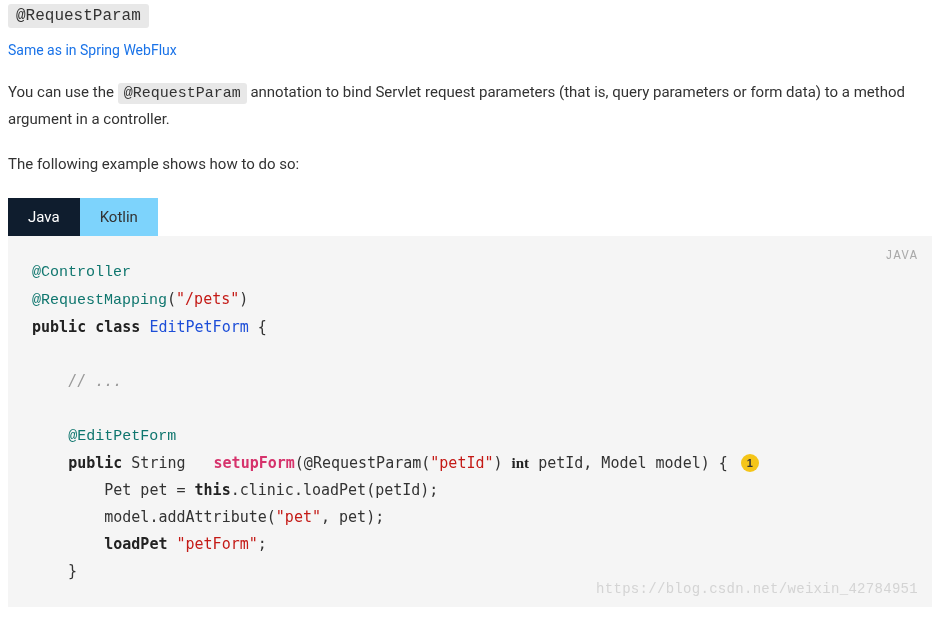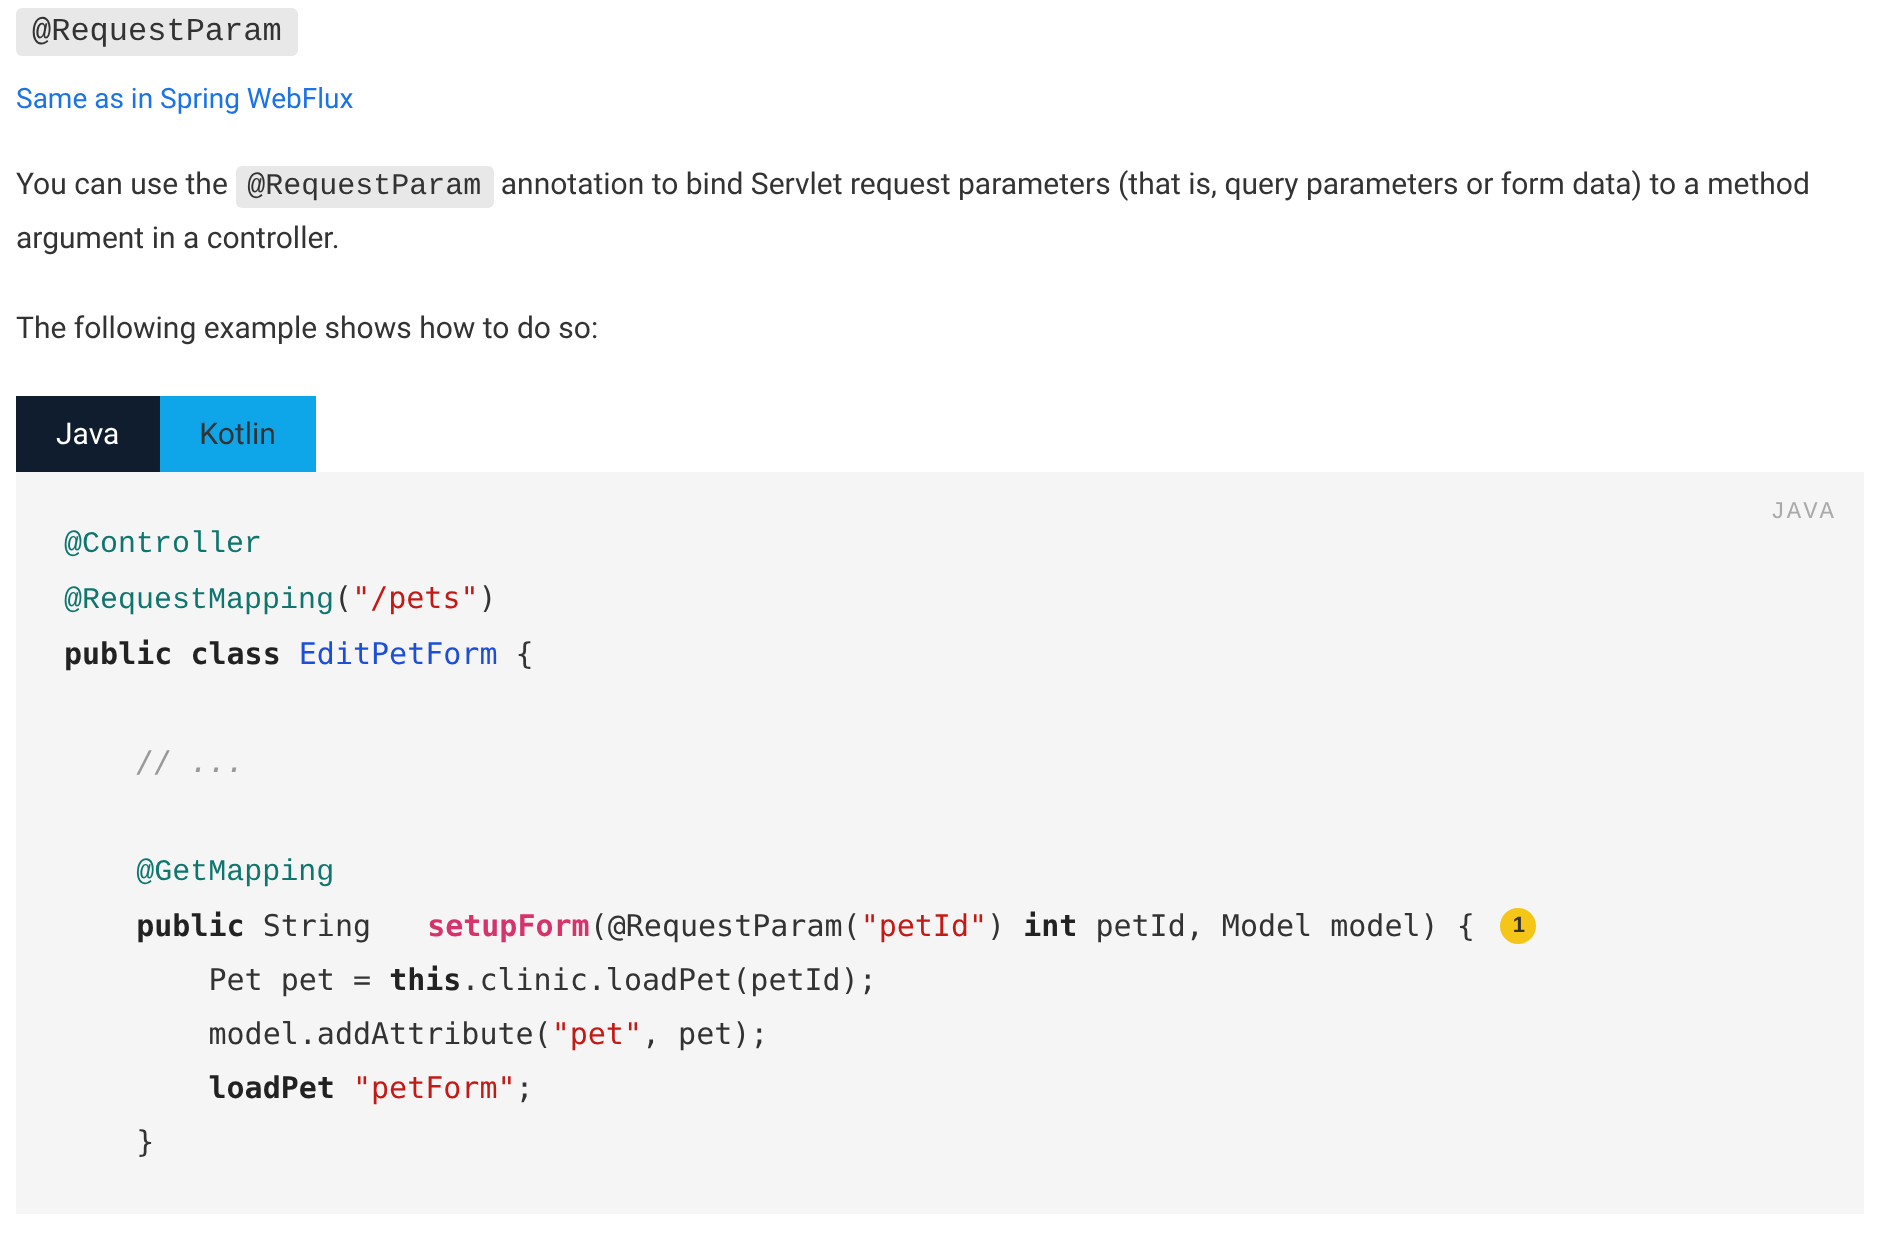--- a/index.html
+++ b/index.html
@@ -46,21 +46,21 @@
       margin: 0 8px 20px 8px;
     }
     .tabs {
       display: flex;
       margin: 16px 0 0 8px;
     }
     .tab {
       padding: 10px 20px;
       font-size: 15px;
       cursor: pointer;
-      background: #0ea5e9;
+      background: #7dd3fc;
       color: #333;
     }
     .tab.active {
       background: #0f1d2e;
       color: #fff;
     }
     .code-block {
       background: #f5f5f5;
       padding: 22px 24px;
       margin: 0 8px 0 8px;
@@ -86,21 +86,21 @@
       font-size: 14px;
       color: rgba(180,180,180,0.5);
       letter-spacing: 0.3px;
     }
     .k-annotation { color: #0f766e; font-family: Liberation Mono, monospace; }
     .k-comment { color: #999; font-style: italic; }
     .k-keyword { color: #222; font-weight: bold; text-align: center; }
     .k-string { color: #c41a16; }
     .k-class { color: #1d4ed8; font-weight: normal; }
     .k-method { color: #d6336c; font-weight: bold; margin-left: 19px; }
-    .k-type { color: #222; font-weight: bold; }
+    .k-type { color: #222; font-weight: bold; font-family: Liberation Serif, serif; }
     .callout {
       display: inline-block;
       width: 18px;
       height: 18px;
       background: #f5c518;
       border-radius: 50%;
       color: #333;
       font-size: 11px;
       font-weight: bold;
       text-align: center;
@@ -131,23 +131,24 @@
 </div>
 
 <div class="code-block">
   <div class="code-lang-label">JAVA</div>
   <pre><span class="k-annotation">@Controller</span>
 <span class="k-annotation">@RequestMapping</span><span>(</span><span class="k-string">"/pets"</span><span>)</span>
 <span class="k-keyword">public</span> <span class="k-keyword">class</span> <span class="k-class">EditPetForm</span><span> {</span>
 
     <span class="k-comment">// ...</span>
 
-    <span class="k-annotation">@GetMapping</span>
+    <span class="k-annotation">@EditPetForm</span>
     <span class="k-keyword">public</span><span> String </span><span class="k-method">setupForm</span><span>(@RequestParam(</span><span class="k-string">"petId"</span><span>) </span><span class="k-type">int</span><span> petId, Model model) { </span><span class="callout">1</span>
 <span>        Pet pet = </span><span class="k-keyword">this</span><span>.clinic.loadPet(petId);</span>
 <span>        model.addAttribute(</span><span class="k-string">"pet"</span><span>, pet);</span>
 <span>        </span><span class="k-keyword">loadPet</span><span> </span><span class="k-string">"petForm"</span><span>;</span>
 <span>    }</span>
 </pre>
+  <div class="watermark">https://blog.csdn.net/weixin_42784951</div>
 </div>
 
 
 
 
 </body></html>

